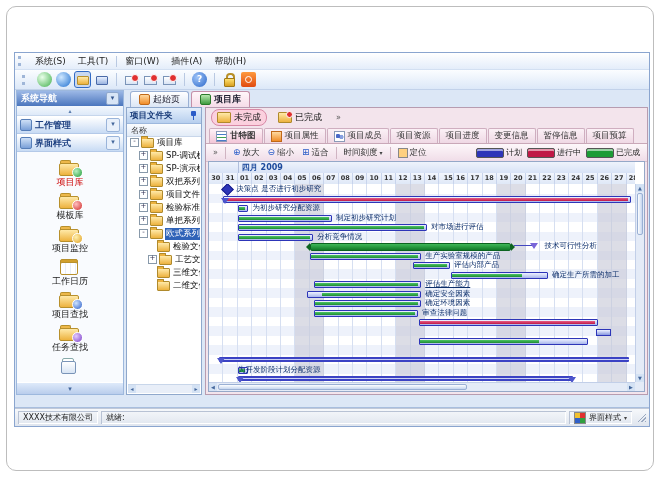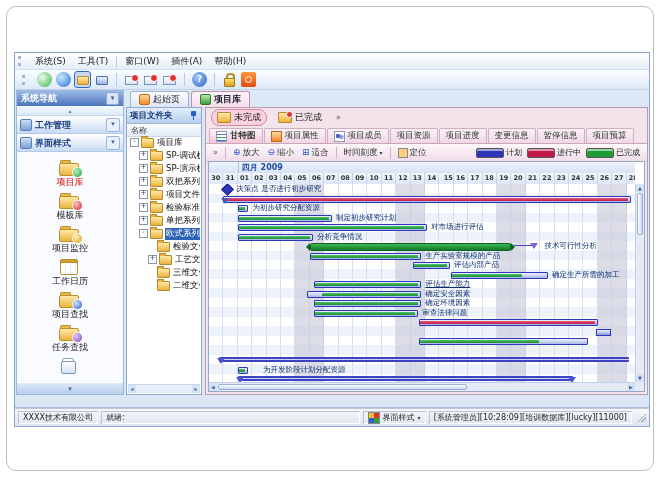--- a/index.html
+++ b/index.html
@@ -518,21 +518,21 @@
                 </div>
                 <div class="stub" style="left: 387.36px; width: 12.96px; top: 144.5px;"></div>
                 <div class="barp" style="left: 210.24px; width: 167.04px; top: 154px;">
                   <div class="bard" style="left: 0px; width: 118.96px;"></div>
                 </div>
                 <div class="psum" style="left: 10.08px; width: 410.4px; top: 173px;"></div>
                 <div class="tri-down" style="left: 8.08px; top: 174px;"></div>
                 <div class="barp" style="left: 28.8px; width: 8.64px; top: 182.5px;">
                   <div class="bard" style="left: 0px; width: 6.64px;"></div>
                 </div>
-                <span class="tlabel" style="left: 54px; top: 180.5px;">为开发阶段计划分配资源</span>
+                <span class="tlabel" style="left: 29px; top: 180.5px;">为开发阶段计划分配资源</span>
                 <div class="psum" style="left: 28.8px; width: 335.52px; top: 192px;"></div>
                 <div class="tri-down" style="left: 26.8px; top: 193px;"></div>
                 <div class="tri-down" style="left: 359.32px; top: 193px;"></div>
               </div>
             <div class="vscroll">
               <span class="varr" style="top:0">▲</span>
               <span class="thumb"></span>
               <span class="varr" style="bottom:0">▼</span>
             </div>
             <div class="hscroll">
@@ -556,17 +556,16 @@
   </div>
 
   <div class="statusbar">
     <span class="sb-cell">XXXX技术有限公司</span>
     <span class="sb-cell sb-fill">就绪:</span>
     <span class="sb-cell style-cell">
       <i class="style-icon"></i>
       <span>界面样式</span>
       <span class="caret">▾</span>
     </span>
-    <span class="sb-cell">[系统管理员][10:28:09][培训数据库][lucky][11000]</span>
     <span class="grip2"></span>
   </div>
 
 </div>
 
 </body></html>

